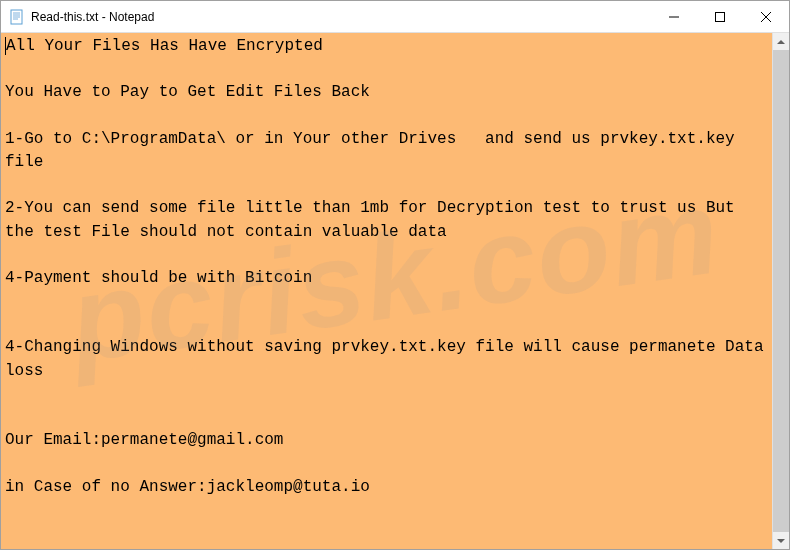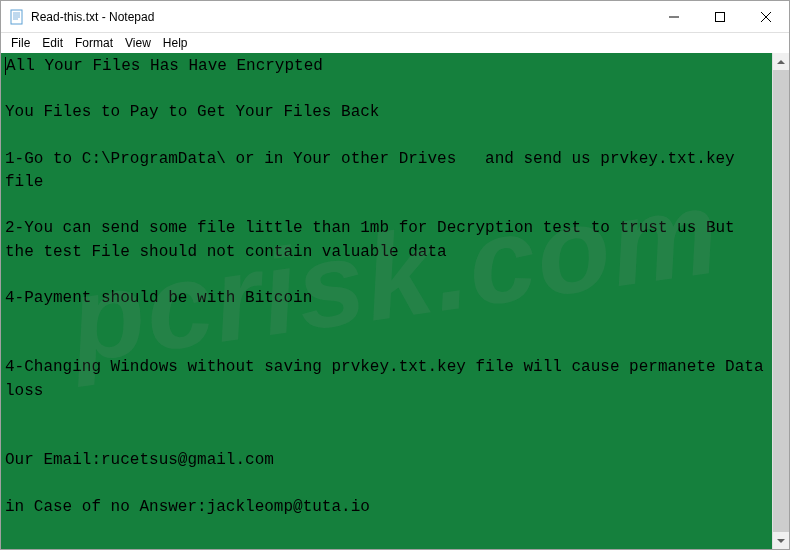--- a/index.html
+++ b/index.html
@@ -8,21 +8,21 @@
       height: 550px;
       font-family: 'Segoe UI', Tahoma, sans-serif;
       background: #ffffff;
       overflow: hidden;
       position: relative;
     }
     .window {
       width: 790px;
       height: 550px;
       border: 1px solid #a0a0a0;
-      background: #15803d;
+      background: #fdba74;
       display: flex;
       flex-direction: column;
     }
     .titlebar {
       height: 32px;
       background: #ffffff;
       display: flex;
       align-items: center;
       border-bottom: 1px solid #e0e0e0;
     }
@@ -162,44 +162,37 @@
       </div>
       <div class="titlebar-btn close">
         <svg width="10" height="10">
             <line x1="0" y1="0" x2="10" y2="10" stroke="#000" stroke-width="1"></line>
             <line x1="10" y1="0" x2="0" y2="10" stroke="#000" stroke-width="1"></line>
           </svg>
       </div>
     </div>
   </div>
 
-  <div class="menubar">
-    <span class="menubar-item">File</span>
-    <span class="menubar-item">Edit</span>
-    <span class="menubar-item">Format</span>
-    <span class="menubar-item">View</span>
-    <span class="menubar-item">Help</span>
-  </div>
 
   <div class="content-wrap">
     <div class="content"><span class="caret"></span><span>All Your Files Has Have Encrypted</span>
 <span></span>
-<span>You Files to Pay to Get Your Files Back</span>
+<span>You Have to Pay to Get Edit Files Back</span>
 <span></span>
 <span>1-Go to C:\ProgramData\ or in Your other Drives   and send us prvkey.txt.key  file</span>
 <span></span>
 <span>2-You can send some file little than 1mb for Decryption test to trust us But the test File should not contain valuable data</span>
 <span></span>
 <span>4-Payment should be with Bitcoin</span>
 <span></span>
 <span></span>
 <span>4-Changing Windows without saving prvkey.txt.key file will cause permanete Data loss</span>
 <span></span>
 <span></span>
-<span>Our Email:rucetsus@gmail.com</span>
+<span>Our Email:permanete@gmail.com</span>
 <span></span>
 <span>in Case of no Answer:jackleomp@tuta.io</span></div>
     <div class="scrollbar">
       <div class="scroll-btn">
         <svg width="8" height="4">
             <polygon points="4,0 8,4 0,4" fill="#606060"></polygon>
           </svg>
       </div>
       <div class="scroll-track">
         <div class="scroll-thumb"></div>

